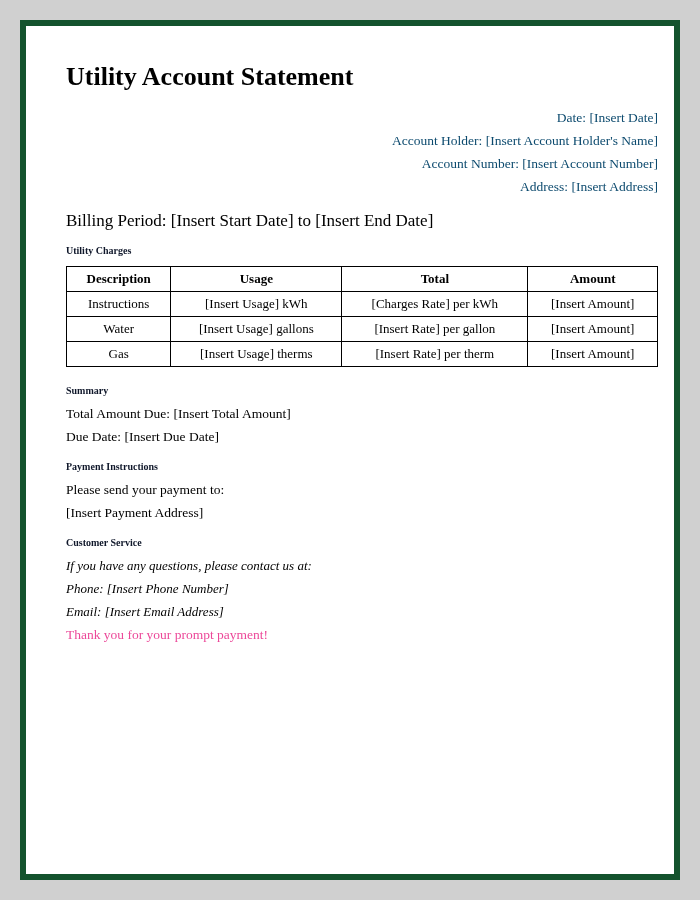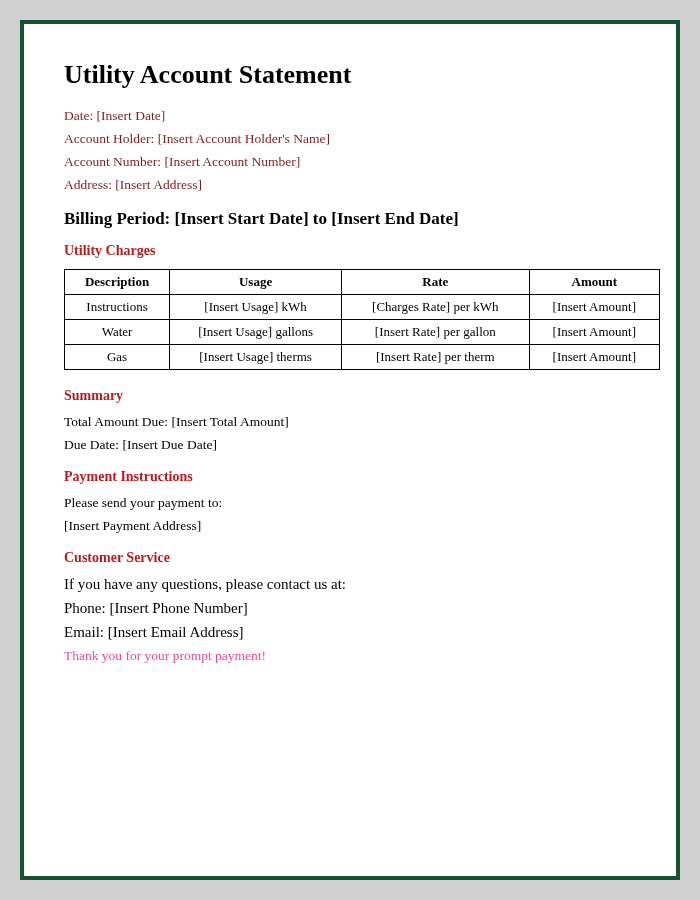--- a/index.html
+++ b/index.html
@@ -15,51 +15,52 @@
       align-items: flex-start;
       min-height: 900px;
       padding: 20px;
       font-family: Georgia, 'Times New Roman', serif;
     }
 
     .page-container {
       width: 660px;
       min-height: 860px;
       background: #ffffff;
-      border: 4px solid #14532d;
+      border: 6px solid #14532d;
       padding: 36px 16px 36px 40px;
     }
 
     .doc-title {
       font-size: 26px;
       font-weight: bold;
       margin-bottom: 18px;
       color: #000;
     }
 
     .meta-line {
       font-size: 13.5px;
       margin-bottom: 7px;
-      color: #7f1d1d;
+      color: #0c4a6e;
+      text-align: right;
     }
 
     .billing-period {
       font-size: 17px;
-      font-weight: bold;
+      font-weight: normal;
       margin-top: 16px;
       margin-bottom: 14px;
       color: #000;
     }
 
     .section-heading {
-      font-size: 14px;
+      font-size: 10px;
       font-weight: bold;
       margin-bottom: 10px;
       margin-top: 4px;
-      color: #b91c1c;
+      color: #0f172a;
     }
 
     .charges-table {
       border-collapse: collapse;
       width: 100%;
       margin-bottom: 18px;
       font-size: 13px;
     }
 
     .charges-table th,
@@ -92,23 +93,24 @@
       font-size: 13.5px;
       margin-bottom: 7px;
       color: #000;
     }
 
     .customer-service-section {
       margin-bottom: 10px;
     }
 
     .cs-line {
-      font-size: 15px;
+      font-size: 13px;
       margin-bottom: 7px;
       color: #000;
+      font-style: italic;
     }
 
     .thank-you {
       font-size: 13.5px;
       margin-top: 6px;
       color: #ec4899;
     }
   </style>
 </head>
 <body>
@@ -124,21 +126,21 @@
 
   <p class="billing-period">Billing Period: [Insert Start Date] to [Insert End Date]</p>
 
   <p class="section-heading">Utility Charges</p>
 
   <table class="charges-table">
     <thead>
       <tr>
         <th>Description</th>
         <th>Usage</th>
-        <th>Rate</th>
+        <th>Total</th>
         <th>Amount</th>
       </tr>
     </thead>
     <tbody id="charges-tbody">
     <tr>
           <td>Instructions</td>
           <td>[Insert Usage] kWh</td>
           <td>[Charges Rate] per kWh</td>
           <td>[Insert Amount]</td>
         </tr>

